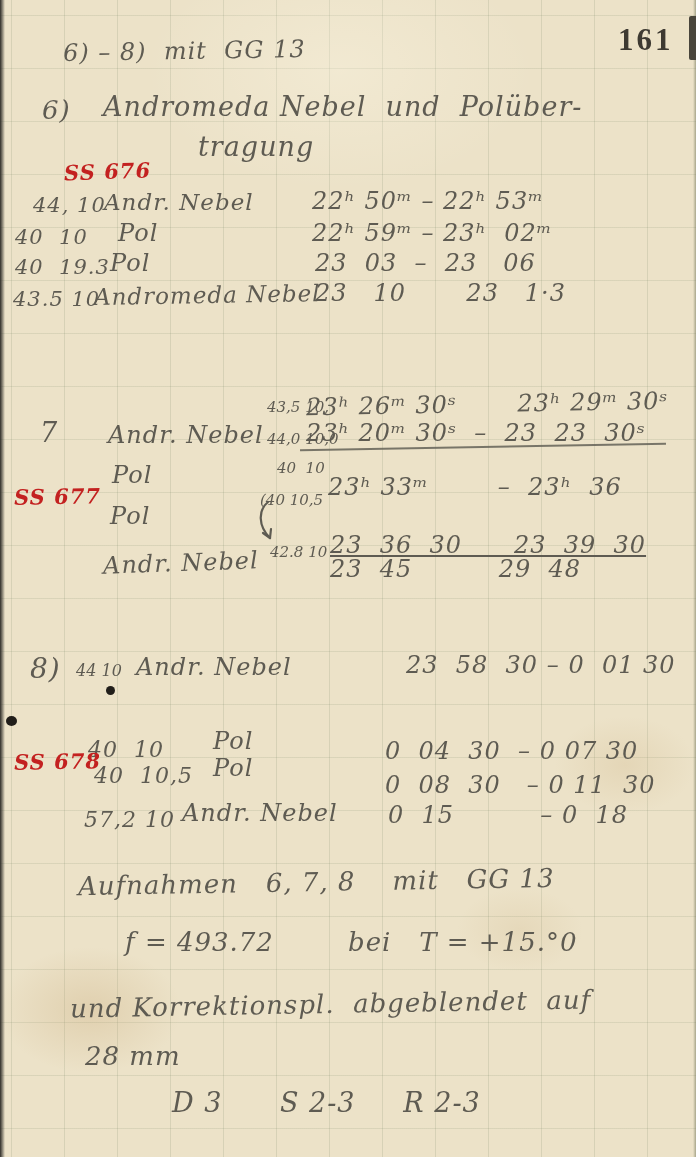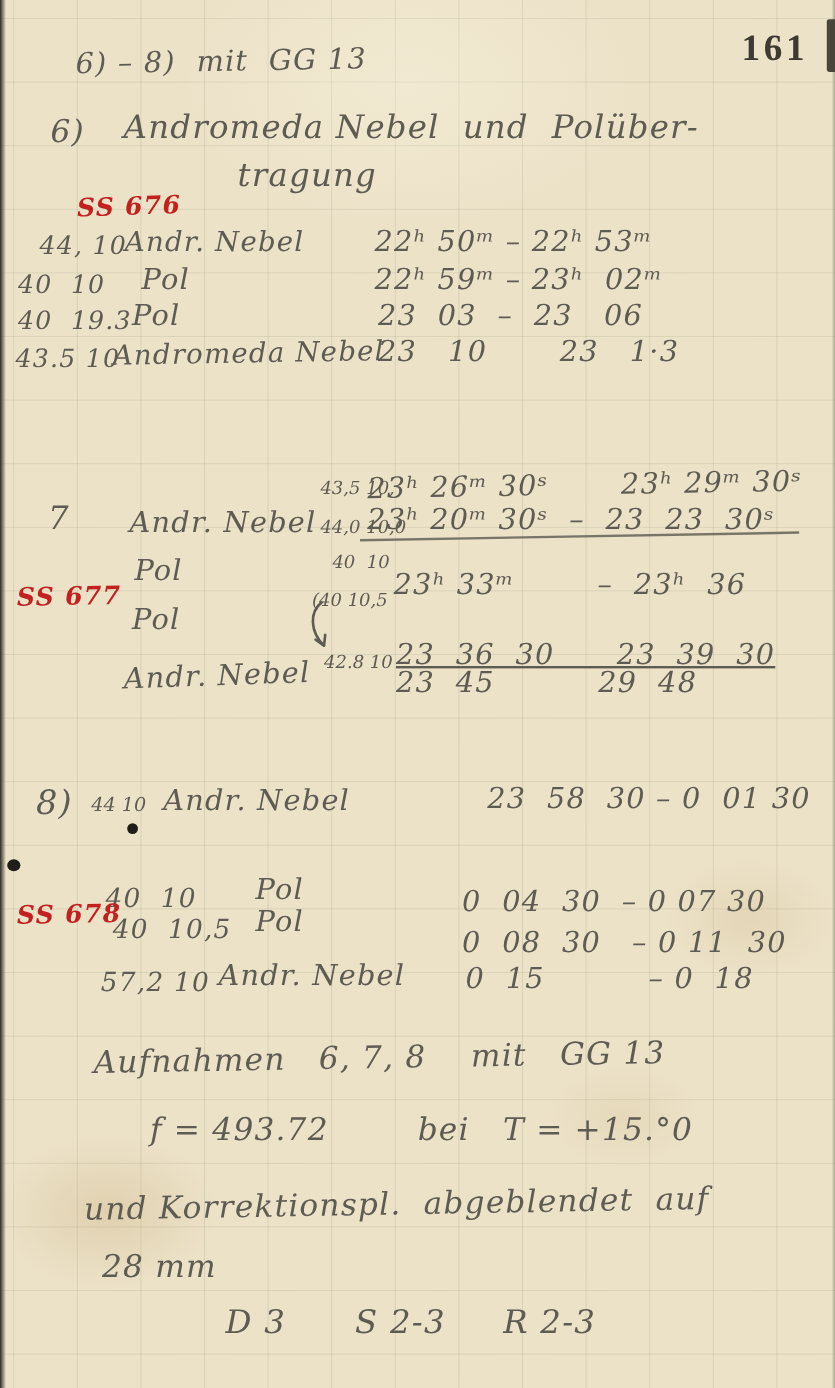--- a/index.html
+++ b/index.html
@@ -149,15 +149,15 @@
   <div>
     <div class="hw" style="left:84px;top:808px;font-size:22px;">57,2 10</div>
     <div class="hw" style="left:182px;top:800px;font-size:24px;">Andr. Nebel</div>
     <div class="hw" style="left:388px;top:802px;font-size:24px;">0  15          – 0  18</div>
   </div>
 
   <div class="hw r-m1" style="left:78px;top:868px;font-size:26px;">Aufnahmen   6, 7, 8    mit   GG 13</div>
   <div class="hw" style="left:125px;top:928px;font-size:26px;">f = 493.72        bei   T = +15.°0</div>
   <div class="hw r-m1" style="left:70px;top:990px;font-size:26px;">und Korrektionspl.  abgeblendet  auf</div>
   <div class="hw" style="left:85px;top:1042px;font-size:26px;">28 mm</div>
-  <div class="hw" style="left:172px;top:1088px;font-size:27px;padding-left:16px;">D 3      S 2-3     R 2-3</div>
+  <div class="hw" style="left:172px;top:1088px;font-size:27px;">D 3      S 2-3     R 2-3</div>
 
 </div>
 
 </body></html>

